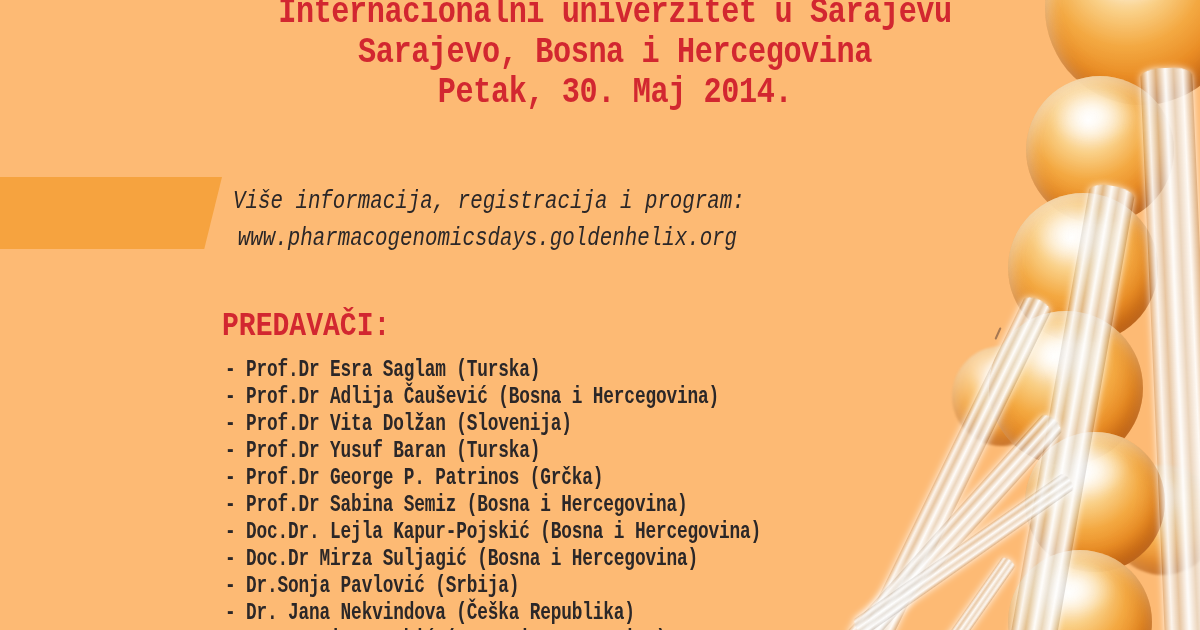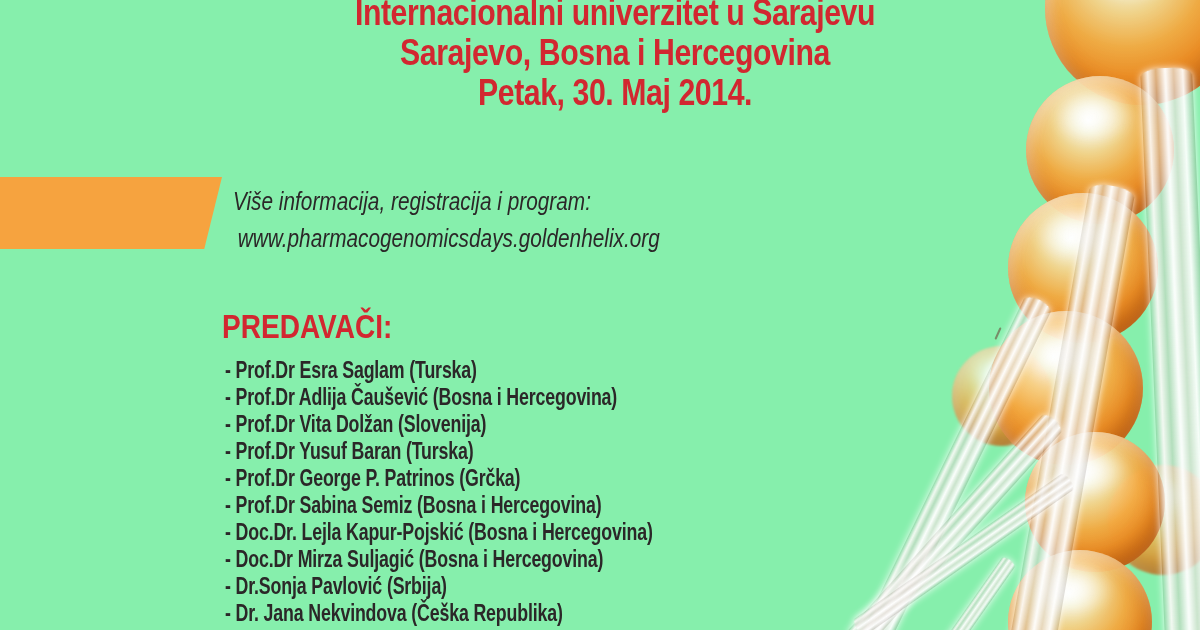--- a/index.html
+++ b/index.html
@@ -1,18 +1,18 @@
 <!DOCTYPE html>
 <html style="--red: #d22730; --orange: #f6a33f; --text: #2b2728;"><head>
 <meta charset="utf-8">
 <style>
   html,body { margin:0; padding:0; background:#ffffff; }
   .page {
     position:relative; width:1200px; height:630px; overflow:hidden;
-    background:#86efac; font-family:Liberation Sans, sans-serif;
+    background:#fdba74; font-family:Liberation Mono, monospace;
   }
 
   
   .graphic { position:absolute; inset:0; pointer-events:none; }
   .sphere {
     position:absolute; border-radius:50%;
     background: radial-gradient(circle at 42% 30%,
       rgba(255,255,255,.97) 0%, rgba(253,240,214,.92) 9%,
       rgba(249,208,134,.92) 25%, rgba(243,168,64,.96) 44%,
       rgba(234,141,37,1) 61%, rgba(215,116,25,1) 75%,

